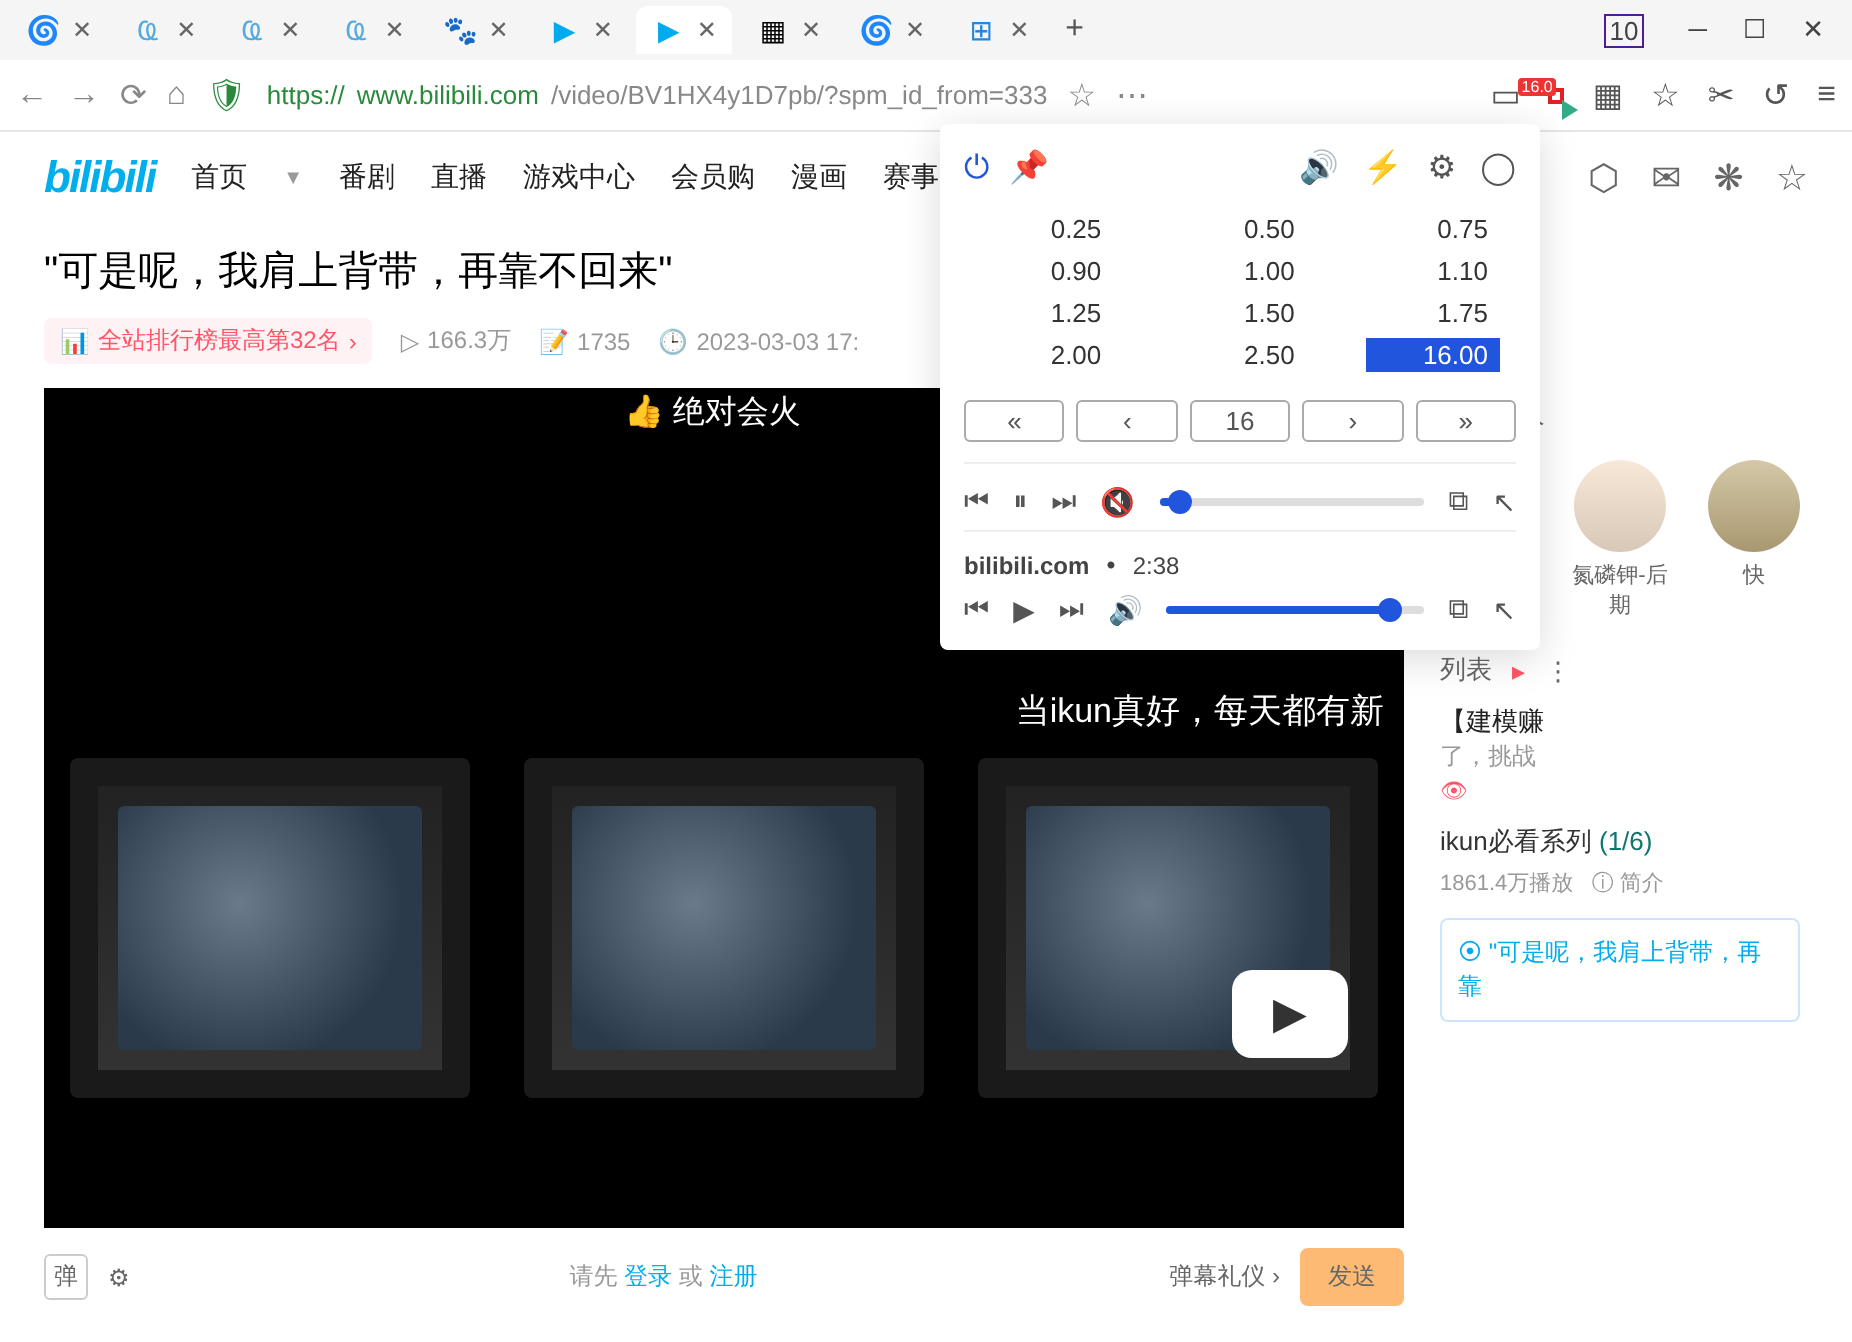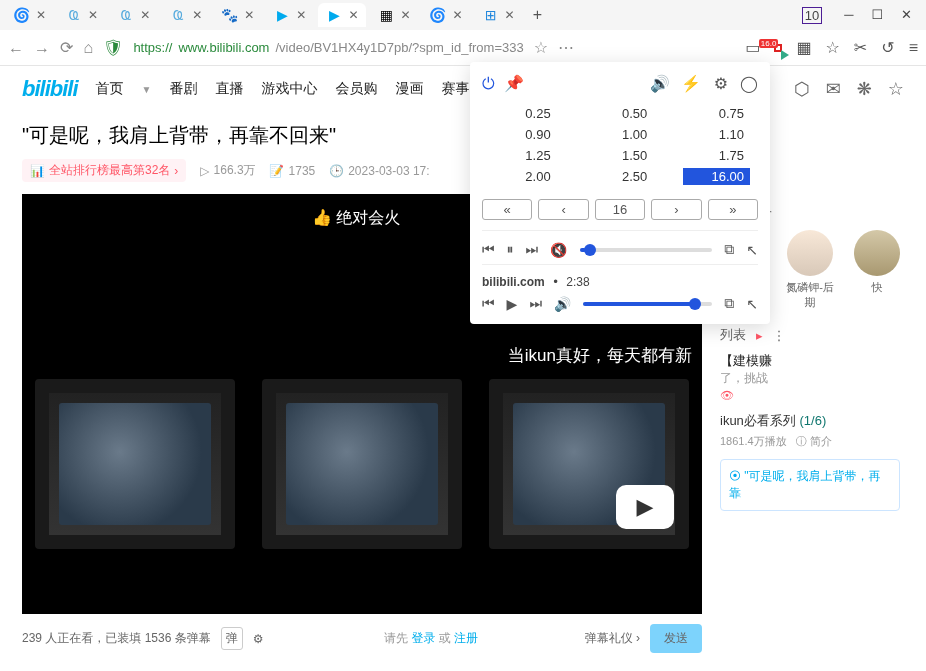--- a/index.html
+++ b/index.html
@@ -36,31 +36,31 @@
 
 
 .content { padding: 0 22px; position: relative; }
 .video-title { font-size: 20px; font-weight: 500; margin: 10px 0; }
 .video-meta { display: flex; align-items: center; gap: 14px; font-size: 12px; color: #999; margin-bottom: 12px; }
 .rank-badge { background: #fff2f5; color: #f56; padding: 3px 8px; border-radius: 4px; display: flex; align-items: center; gap: 4px; }
 .meta-item { display: flex; align-items: center; gap: 4px; }
 
 .video-area { display: flex; gap: 18px; }
 .player { width: 680px; height: 420px; background: #000; position: relative; overflow: hidden; }
-.player-praise { position: absolute; top: 14px; left: 290px; color: #fff; font-size: 16px; }
+.player-praise { position: absolute; top: 2px; left: 290px; color: #fff; font-size: 16px; }
 .player-danmu { position: absolute; top: 150px; right: 10px; color: #fff; font-size: 17px; text-shadow: 1px 1px 2px #000; }
 .player-pip { position: absolute; bottom: 85px; right: 28px; width: 58px; height: 44px; background: #fff; border-radius: 10px; display: flex; align-items: center; justify-content: center; color: #333; font-size: 22px; }
 .tv-scene { position: absolute; top: 120px; left: 0; right: 0; bottom: 0; display: flex; justify-content: space-around; align-items: center; }
 .tv { width: 200px; height: 170px; background: linear-gradient(#222,#333); border: 14px solid #1a1a1a; border-radius: 4px; position: relative; }
 .tv::after { content: ""; position: absolute; inset: 10px; background: radial-gradient(circle at 40% 40%, #6a7a8a 0%, #2a3a4a 70%); border-radius: 3px; }
 
 .player-bottom { display: flex; align-items: center; gap: 10px; padding: 10px 0; font-size: 12px; color: #666; width: 680px; }
 .danmu-input { flex: 1; border: none; outline: none; font-size: 12px; color: #999; margin-left: 14px; text-align: center; }
 .danmu-input .login { color: #00aeec; }
-.send-btn { background: #7dd3fc; padding: 6px 14px; border-radius: 4px; cursor: pointer; text-align: right; }
+.send-btn { background: #fdba74; padding: 6px 14px; border-radius: 4px; cursor: pointer; text-align: right; }
 
 
 .sidebar { width: 180px; font-size: 13px; color: #666; }
 .side-row { display: flex; align-items: center; gap: 6px; padding: 4px 0; }
 .avatars { display: flex; gap: 20px; margin: 10px 0; }
 .avatar-item { text-align: center; font-size: 11px; }
 .avatar-circle { width: 46px; height: 46px; border-radius: 50%; background: linear-gradient(#d4c8a8,#a89870); margin: 0 auto 4px; }
 .avatar-circle.b { background: linear-gradient(#f8e8d8,#d8c8b8); }
 .list-header { display: flex; align-items: center; gap: 10px; margin: 16px 0 8px; }
 .reco-item { display: flex; gap: 10px; margin-bottom: 10px; }
@@ -206,21 +206,20 @@
         <div class="player-praise">👍 绝对会火</div>
         <div class="tv-scene">
           <div class="tv"></div>
             <div class="tv"></div>
             <div class="tv"></div>
         </div>
         <div class="player-danmu">当ikun真好，每天都有新</div>
         <div class="player-pip">▶</div>
       </div>
       <div class="player-bottom">
-        <span>239 人正在看，已装填 1536 条弹幕</span>
         <span style="border:1px solid #ccc;border-radius:3px;padding:2px 4px">弹</span>
         <span>⚙</span>
         <span class="danmu-input">
           <span>请先 </span><span class="login">登录</span><span> 或 </span><span class="login">注册</span>
         </span>
         <span><span>弹幕礼仪</span> ›</span>
         <span class="send-btn">发送</span>
       </div>
     </div>
 

